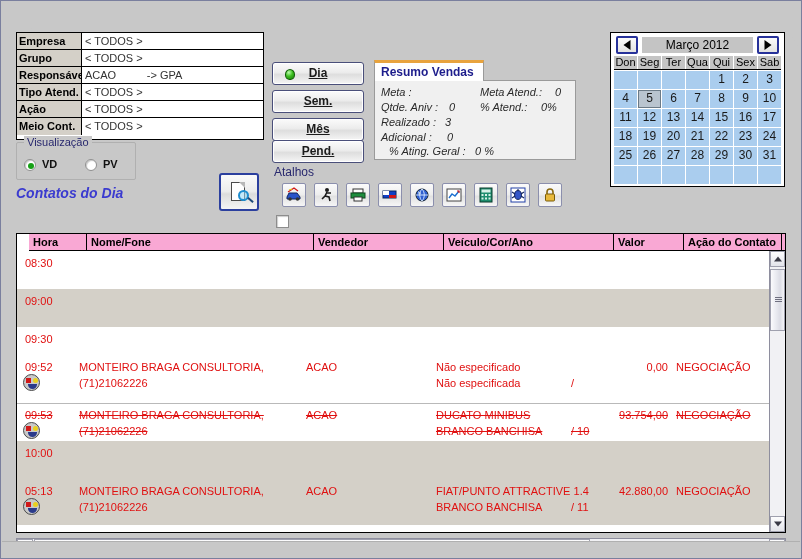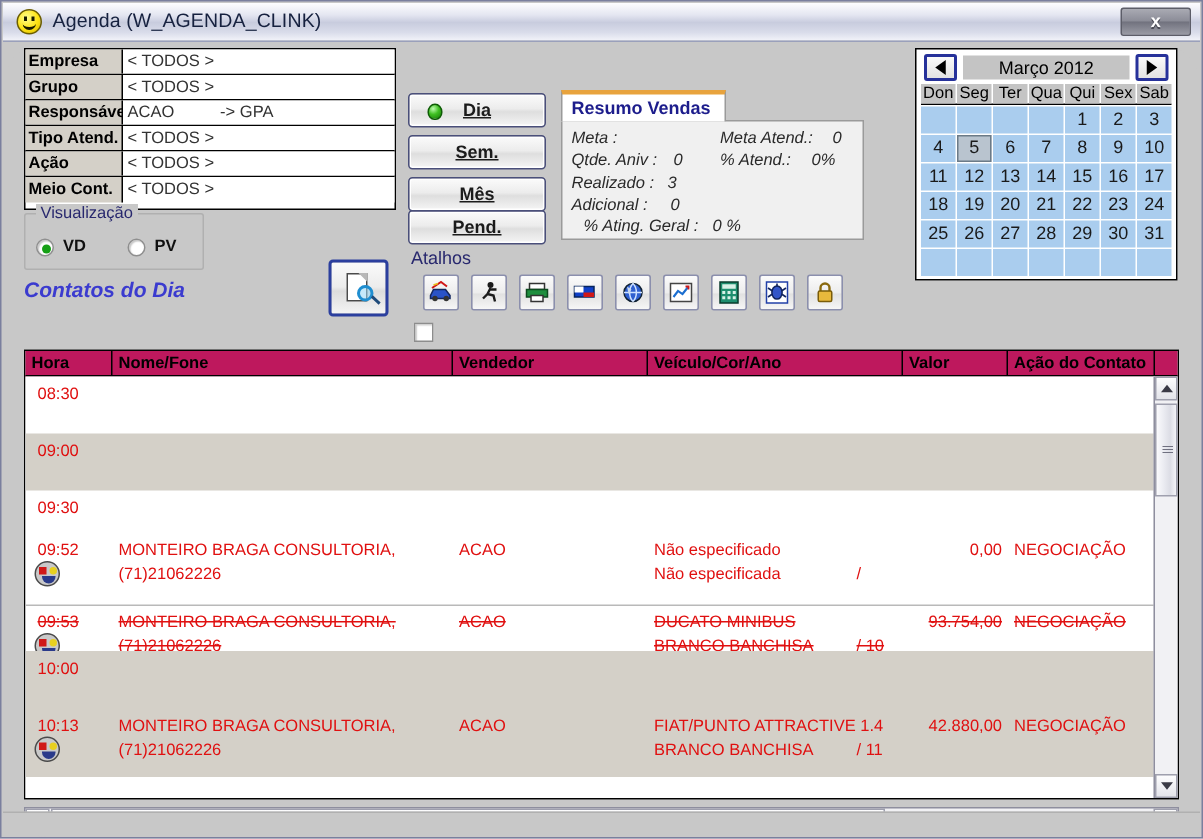--- a/index.html
+++ b/index.html
@@ -294,22 +294,23 @@
 
   
   #grid-outer {
     position: absolute; left: 14px; top: 205px;
     width: 770px; height: 300px;
     border: 1px solid #000000;
     background: #ffffff;
   }
   #grid-header {
     position: relative; height: 17px;
-    background: #be185d;
+    background: #f9a8d4;
     border-bottom: 1px solid #000000;
+    margin-left: 12px;
   }
   .th {
     position: absolute; top: 0; height: 16px;
     font-size: 11px; font-weight: bold; color: #000000;
     line-height: 16px; padding-left: 4px;
     border-right: 1px solid #000000;
     white-space: nowrap;
     overflow: hidden;
   }
   #grid-body {
@@ -415,29 +416,20 @@
     width: 798px; height: 16px;
     background: #c8c8c8;
     border-top: 1px solid #b0b0b0;
   }
 </style>
 </head>
 <body>
 
 <div id="window">
 
-  <div id="titlebar">
-    <div id="title-icon">
-      <span class="eye l"></span>
-        <span class="eye r"></span>
-        <span class="mouth"></span>
-    </div>
-    <div id="title-text">Agenda (W_AGENDA_CLINK)</div>
-    <div id="btn-close">x</div>
-  </div>
 
   <div id="body">
 
     <div id="filters">
       <div class="f-row">
         <div class="f-label">Empresa</div>
         <div class="f-value">&lt; TODOS &gt;</div>
       </div>
       <div class="f-row">
         <div class="f-label">Grupo</div>
@@ -693,42 +685,42 @@
             <div class="cell" style="left: 419px; top: 22px;">Não especificada</div>
             <div class="cell" style="left: 554px; top: 22px;">/</div>
             <div class="cell" style="left: 585px; width: 66px; top: 6px; text-align: right;">0,00</div>
             <div class="cell" style="left: 659px; top: 6px;">NEGOCIAÇÃO</div>
             <div class="row-icon" style="top: 19px;">
               <span class="p" style="left:2px;top:3px;width:5px;height:5px;background:#d01818;"></span>
               <span class="p" style="left:9px;top:3px;width:5px;height:5px;background:#e8d020;border-radius:50%;"></span>
               <span class="p" style="left:4px;top:9px;width:9px;height:5px;background:#2a3a8a;border-radius:0 0 9px 9px;"></span>
             </div>
           </div>
-          <div class="grow struck" style="height: 31px;">
+          <div class="grow struck" style="height: 38px;">
             <div class="cell" style="left: 8px; top: 6px;">09:53</div>
             <div class="cell" style="left: 62px; top: 6px;">MONTEIRO BRAGA CONSULTORIA,</div>
             <div class="cell" style="left: 62px; top: 22px;">(71)21062226</div>
             <div class="cell" style="left: 289px; top: 6px;">ACAO</div>
             <div class="cell" style="left: 419px; top: 6px;">DUCATO MINIBUS</div>
             <div class="cell" style="left: 419px; top: 22px;">BRANCO BANCHISA</div>
             <div class="cell" style="left: 554px; top: 22px;">/  10</div>
             <div class="cell" style="left: 585px; width: 66px; top: 6px; text-align: right;">93.754,00</div>
             <div class="cell" style="left: 659px; top: 6px;">NEGOCIAÇÃO</div>
             <div class="row-icon" style="top: 19px;">
               <span class="p" style="left:2px;top:3px;width:5px;height:5px;background:#d01818;"></span>
               <span class="p" style="left:9px;top:3px;width:5px;height:5px;background:#e8d020;border-radius:50%;"></span>
               <span class="p" style="left:4px;top:9px;width:9px;height:5px;background:#2a3a8a;border-radius:0 0 9px 9px;"></span>
             </div>
             <div class="row-sep" style="top: 0px;"></div>
           </div>
           <div class="grow alt" style="height: 38px;">
             <div class="cell" style="left: 8px; top: 6px;">10:00</div>
           </div>
           <div class="grow alt" style="height: 46px;">
-            <div class="cell" style="left: 8px; top: 6px;">10:13</div>
+            <div class="cell" style="left: 8px; top: 6px;">05:13</div>
             <div class="cell" style="left: 62px; top: 6px;">MONTEIRO BRAGA CONSULTORIA,</div>
             <div class="cell" style="left: 62px; top: 22px;">(71)21062226</div>
             <div class="cell" style="left: 289px; top: 6px;">ACAO</div>
             <div class="cell" style="left: 419px; top: 6px;">FIAT/PUNTO ATTRACTIVE 1.4</div>
             <div class="cell" style="left: 419px; top: 22px;">BRANCO BANCHISA</div>
             <div class="cell" style="left: 554px; top: 22px;">/  11</div>
             <div class="cell" style="left: 585px; width: 66px; top: 6px; text-align: right;">42.880,00</div>
             <div class="cell" style="left: 659px; top: 6px;">NEGOCIAÇÃO</div>
             <div class="row-icon" style="top: 19px;">
               <span class="p" style="left:2px;top:3px;width:5px;height:5px;background:#d01818;"></span>

